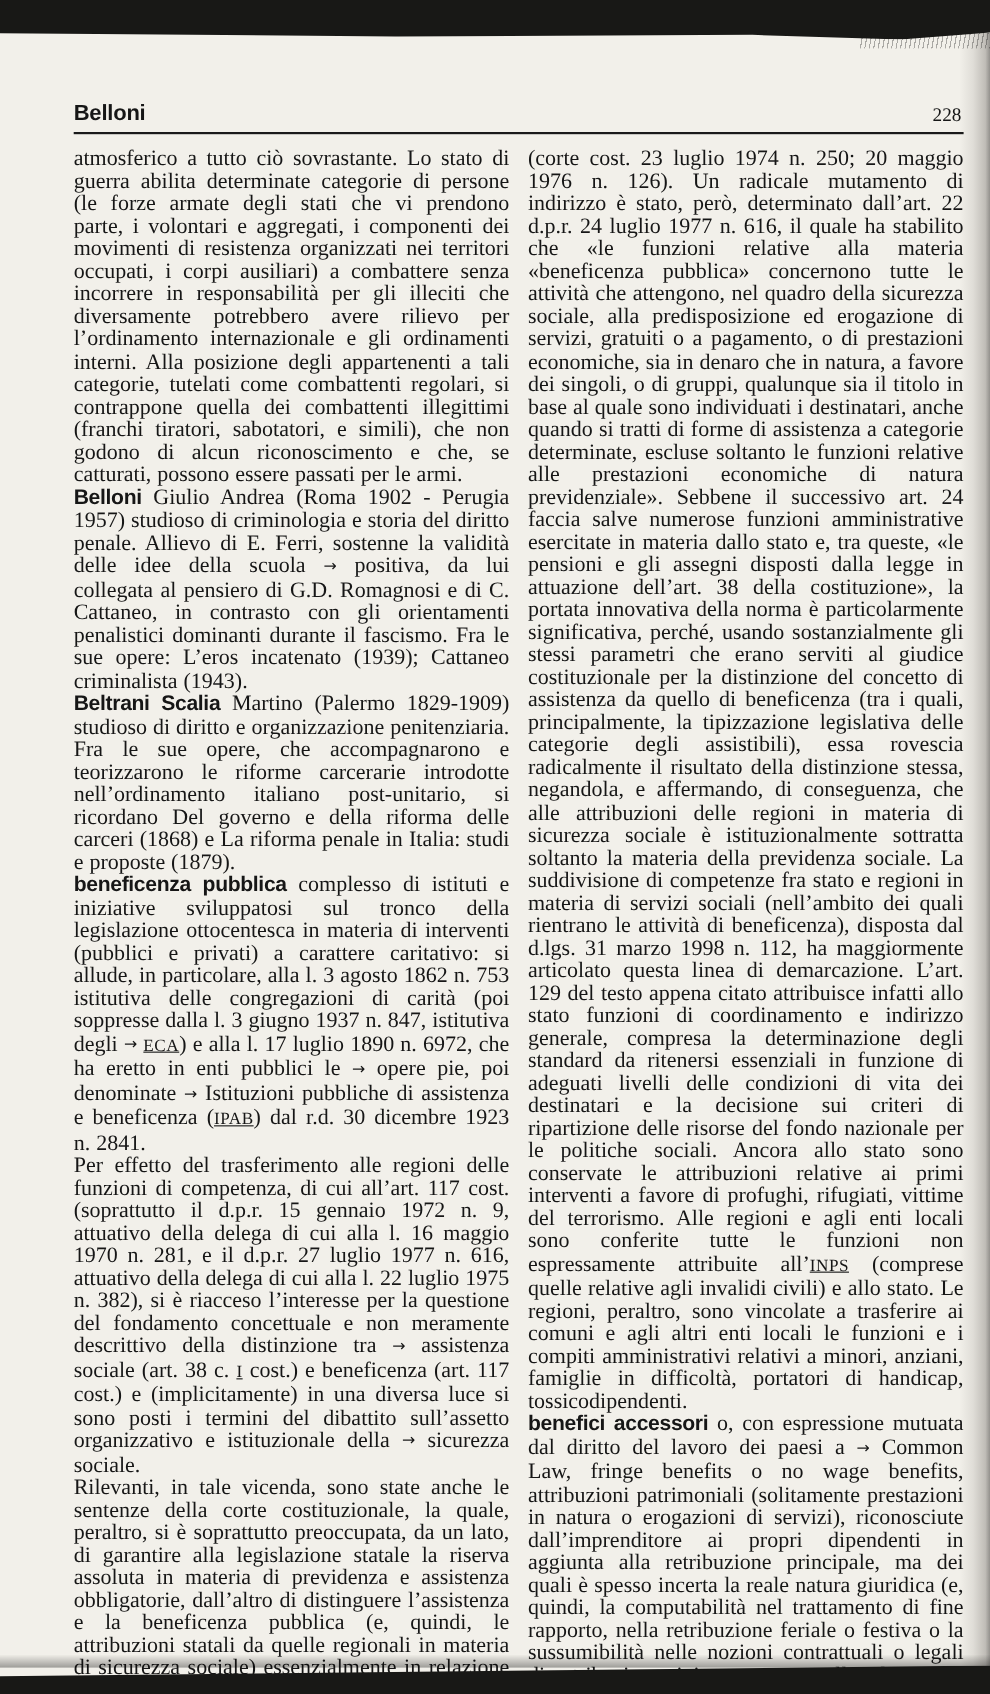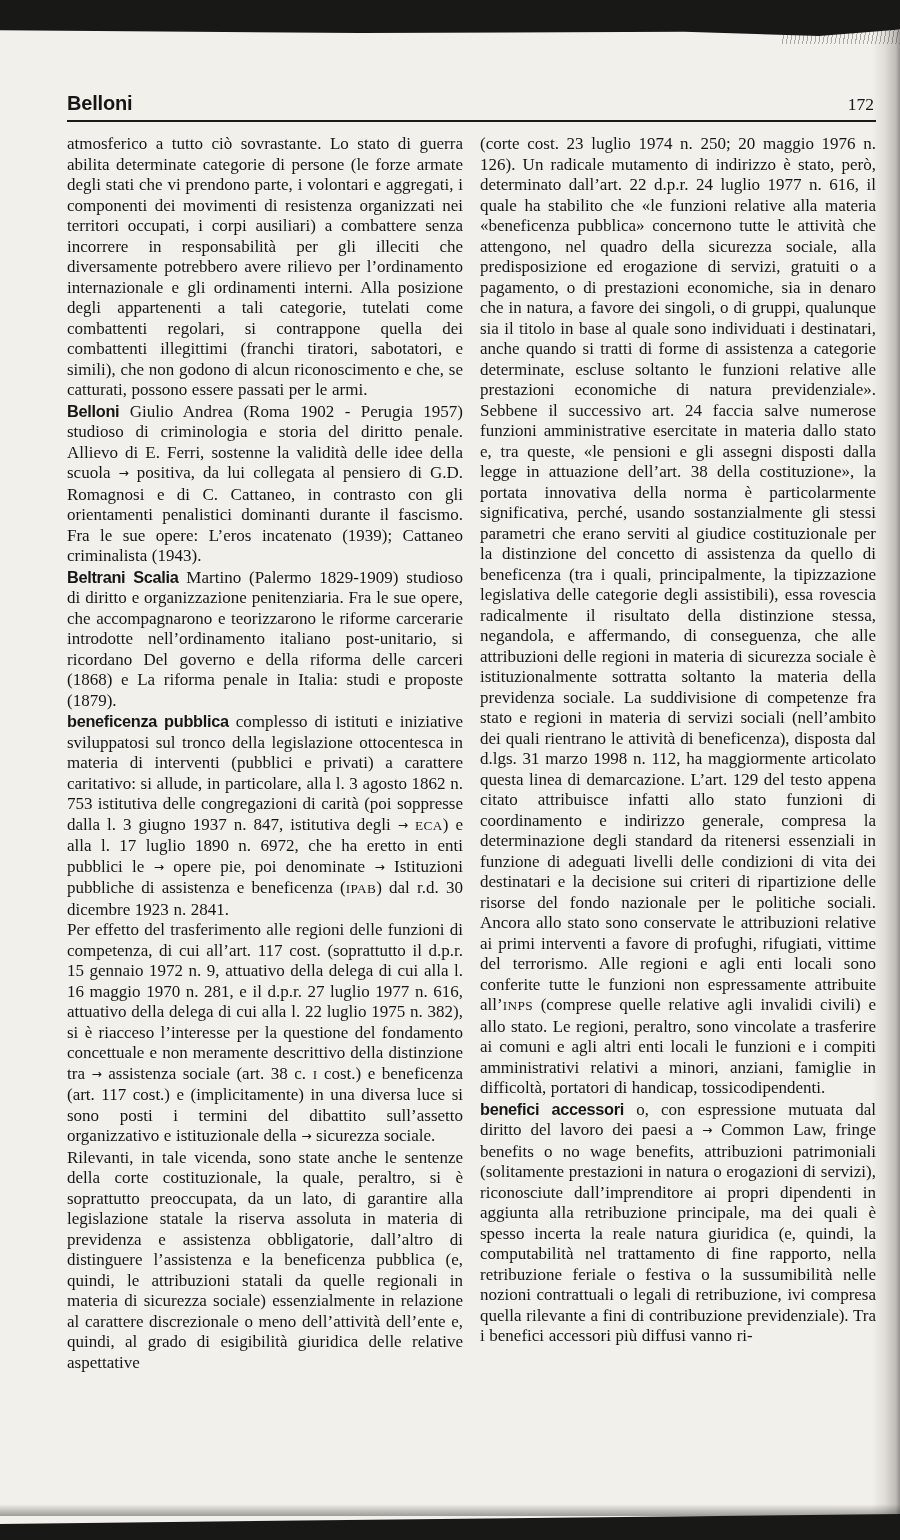--- a/index.html
+++ b/index.html
@@ -85,48 +85,48 @@
     display: flex;
     gap: 17px;
     margin-top: 12px;
   }
   .col {
     flex: 1 1 0;
     min-width: 0;
   }
   .para {
     margin: 0;
-    font-size: 17px;
+    font-size: 20px;
     line-height: 20.5px;
     text-align: justify;
     word-spacing: 0.02em;
   }
   .hw {
     font-family: "Liberation Sans", sans-serif;
     font-weight: 700;
     font-size: 0.96em;
     letter-spacing: -0.3px;
   }
   .it { }
-  .sc { font-size: 0.78em; letter-spacing: 0.03em; }
+  .sc { font-size: 0.78em; letter-spacing: 0.03em; text-decoration: underline; }
   .ar { font-family: "DejaVu Sans", sans-serif; font-size: 0.72em; position: relative; top: -1px; }
 </style>
 </head>
 <body>
 
 <div class="band-top"></div>
 <div class="band-top-streaks"></div>
 <div class="edge-right"></div>
 <div class="band-bottom-shadow"></div>
 <div class="band-bottom"></div>
 
 <div class="page">
   <div class="header">
     <span class="running-title">Belloni</span>
-    <span class="page-number">172</span>
+    <span class="page-number">228</span>
   </div>
   <div class="columns">
     <div class="col">
         <p class="para"><span>atmosferico a tutto ciò sovrastante. Lo stato di guerra abilita determinate categorie di persone (le forze armate degli stati che vi prendono parte, i volontari e aggregati, i componenti dei movimenti di resistenza organizzati nei territori occupati, i corpi ausiliari) a combattere senza incorrere in responsabilità per gli illeciti che diversamente potrebbero avere rilievo per l’ordinamento internazionale e gli ordinamenti interni. Alla posizione degli appartenenti a tali categorie, tutelati come combattenti regolari, si contrappone quella dei combattenti illegittimi (franchi tiratori, sabotatori, e simili), che non godono di alcun riconoscimento e che, se catturati, possono essere passati per le armi.</span></p>
         <p class="para"><span class="hw">Belloni</span><span> Giulio Andrea (Roma 1902 - Perugia 1957) studioso di criminologia e storia del diritto penale. Allievo di E. Ferri, sostenne la validità delle idee della scuola </span><span class="ar">→</span><span> positiva, da lui collegata al pensiero di G.D. Romagnosi e di C. Cattaneo, in contrasto con gli orientamenti penalistici dominanti durante il fascismo. Fra le sue opere: </span><span class="it">L’eros incatenato</span><span> (1939); </span><span class="it">Cattaneo criminalista</span><span> (1943).</span></p>
         <p class="para"><span class="hw">Beltrani Scalia</span><span> Martino (Palermo 1829-1909) studioso di diritto e organizzazione penitenziaria. Fra le sue opere, che accompagnarono e teorizzarono le riforme carcerarie introdotte nell’ordinamento italiano post-unitario, si ricordano </span><span class="it">Del governo e della riforma delle carceri</span><span> (1868) e </span><span class="it">La riforma penale in Italia: studi e proposte</span><span> (1879).</span></p>
         <p class="para"><span class="hw">beneficenza pubblica</span><span> complesso di istituti e iniziative sviluppatosi sul tronco della legislazione ottocentesca in materia di interventi (pubblici e privati) a carattere caritativo: si allude, in particolare, alla l. 3 agosto 1862 n. 753 istitutiva delle </span><span class="it">congregazioni di carità</span><span> (poi soppresse dalla l. 3 giugno 1937 n. 847, istitutiva degli </span><span class="ar">→</span><span> </span><span class="sc">ECA</span><span>) e alla l. 17 luglio 1890 n. 6972, che ha eretto in enti pubblici le </span><span class="ar">→</span><span> opere pie, poi denominate </span><span class="ar">→</span><span> Istituzioni pubbliche di assistenza e beneficenza (</span><span class="sc">IPAB</span><span>) dal r.d. 30 dicembre 1923 n. 2841.</span></p>
         <p class="para"><span>Per effetto del trasferimento alle regioni delle funzioni di competenza, di cui all’art. 117 cost. (soprattutto il d.p.r. 15 gennaio 1972 n. 9, attuativo della delega di cui alla l. 16 maggio 1970 n. 281, e il d.p.r. 27 luglio 1977 n. 616, attuativo della delega di cui alla l. 22 luglio 1975 n. 382), si è riacceso l’interesse per la questione del fondamento concettuale e non meramente descrittivo della distinzione tra </span><span class="ar">→</span><span> assistenza sociale (art. 38 c. </span><span class="sc">I</span><span> cost.) e beneficenza (art. 117 cost.) e (implicitamente) in una diversa luce si sono posti i termini del dibattito sull’assetto organizzativo e istituzionale della </span><span class="ar">→</span><span> sicurezza sociale.</span></p>
         <p class="para"><span>Rilevanti, in tale vicenda, sono state anche le sentenze della corte costituzionale, la quale, peraltro, si è soprattutto preoccupata, da un lato, di garantire alla legislazione statale la riserva assoluta in materia di previdenza e assistenza obbligatorie, dall’altro di distinguere l’assistenza e la beneficenza pubblica (e, quindi, le attribuzioni statali da quelle regionali in materia di sicurezza sociale) essenzialmente in relazione al carattere discrezionale o meno dell’attività dell’ente e, quindi, al grado di esigibilità giuridica delle relative aspettative</span></p>
       </div>

